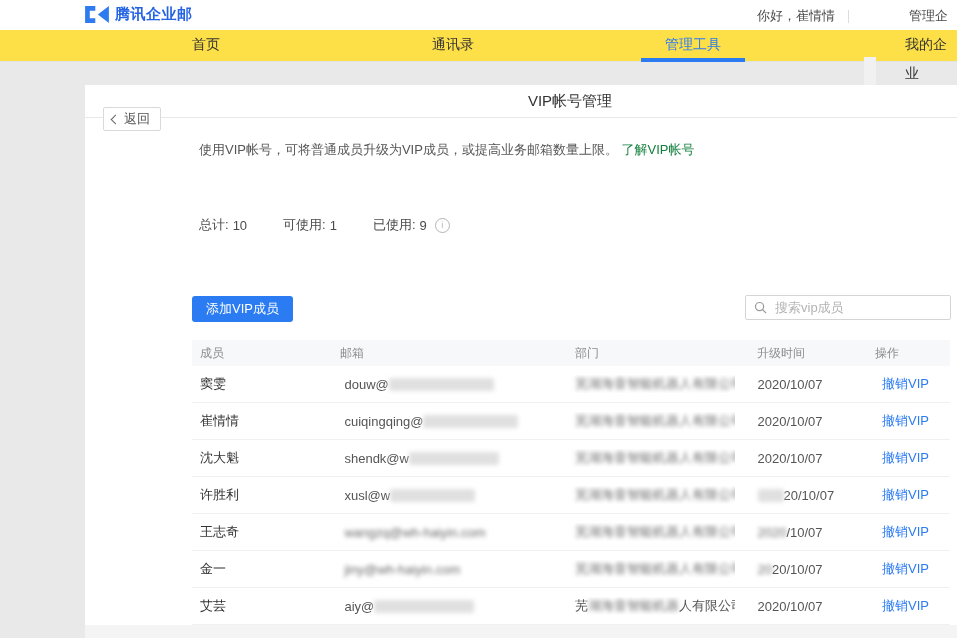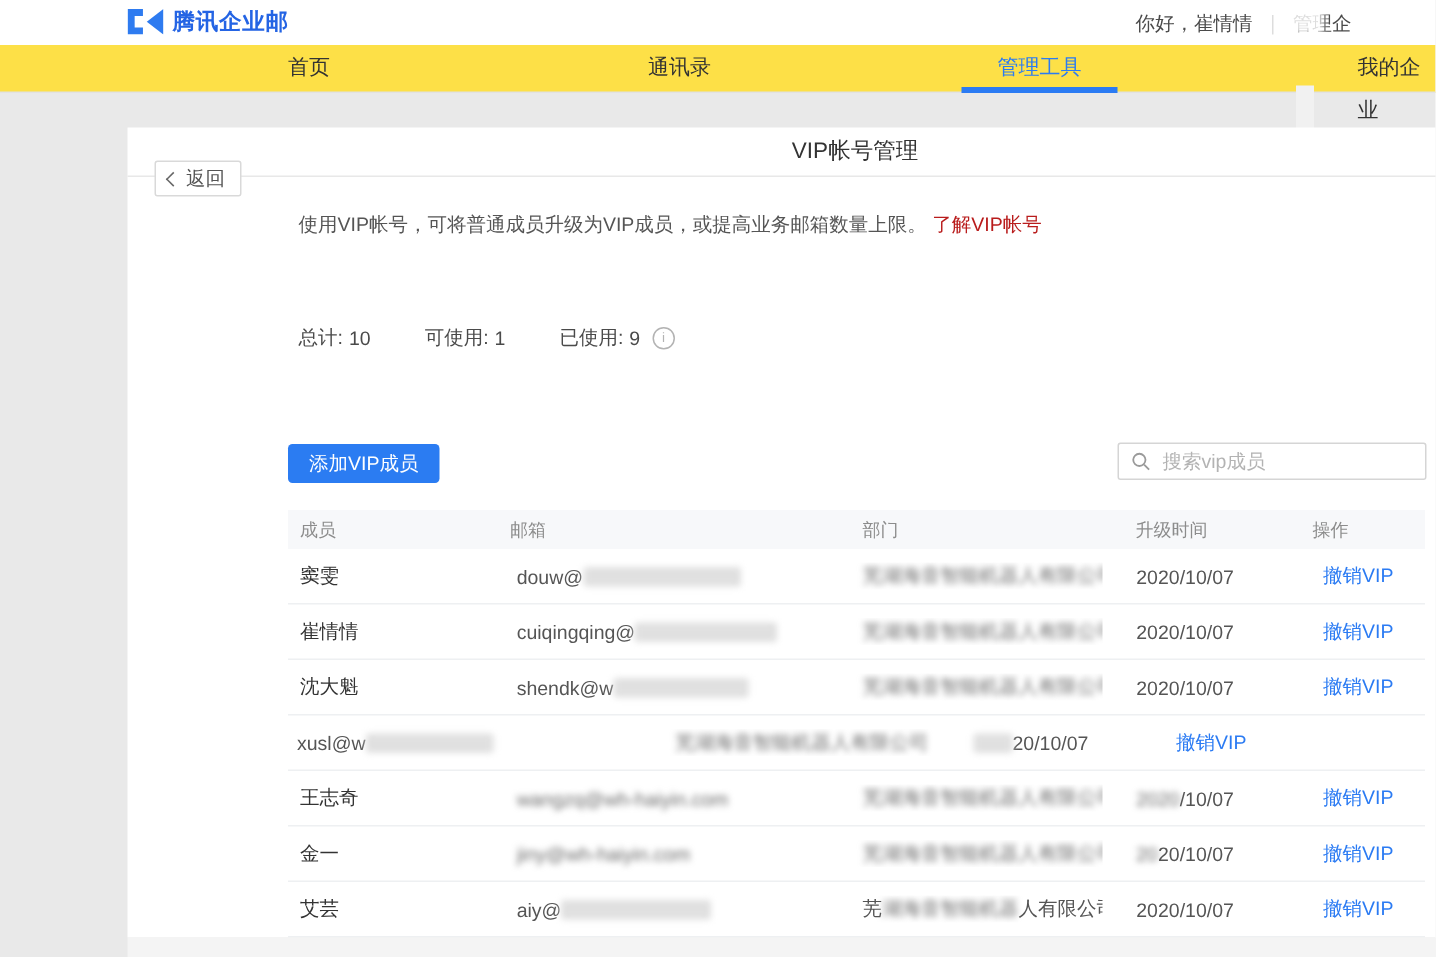--- a/index.html
+++ b/index.html
@@ -25,21 +25,21 @@
   .tab.active{color:#2b7bf3;}
   .tab.active::after{content:'';position:absolute;left:-24px;right:-24px;bottom:-1px;height:4px;background:#2b7bf3;}
   .scroll-thumb{position:absolute;left:864px;top:57px;width:12px;height:46px;background:#f1f1f1;}
   
   .card{position:absolute;left:85px;top:85px;width:970px;height:540px;background:#fff;}
   .card-header{position:relative;height:32px;border-bottom:1px solid #e8e8e8;}
   .back-btn{position:absolute;left:18px;top:22px;height:22px;padding:0 10px 0 8px;border:1px solid #d9d9d9;border-radius:2px;background:#fff;font-size:13px;color:#555;display:flex;align-items:center;gap:5px;cursor:pointer;}
   .chev{display:inline-block;width:6px;height:6px;border-left:1px solid #666;border-bottom:1px solid #666;transform:rotate(45deg);}
   .page-title{position:absolute;left:0;top:0;width:100%;text-align:center;line-height:32px;font-size:15px;color:#333;}
   .desc{position:absolute;left:114px;top:56px;font-size:13px;color:#555;line-height:18px;}
-  .link{color:#b91c1c;text-decoration:none;cursor:pointer;}
+  .link{color:#15803d;text-decoration:none;cursor:pointer;}
   .stats{position:absolute;left:114px;top:131px;display:flex;gap:36px;align-items:center;font-size:13px;color:#4a4a4a;}
   .stat{display:flex;align-items:center;gap:4px;}
   .info-icon{display:inline-block;width:13px;height:13px;border:1px solid #b3b3b3;border-radius:50%;color:#b3b3b3;font-size:9px;line-height:13px;text-align:center;margin-left:4px;font-style:normal;}
   .add-btn{position:absolute;left:107px;top:211px;height:26px;padding:0 14px;background:#2b7cf2;color:#fff;font-size:13px;border:none;border-radius:3px;cursor:pointer;font-family:inherit;}
   .search-box{position:absolute;left:660px;top:210px;width:188px;height:23px;border:1px solid #d5d5d5;border-radius:2px;background:#fff;display:flex;align-items:center;padding:0 8px;gap:6px;}
   .search-box input{border:none;outline:none;font-size:13px;color:#333;width:100%;background:transparent;font-family:inherit;}
   .search-box input::placeholder{color:#b3b3b3;}
   
   .vip-table{position:absolute;left:107px;top:255px;width:758px;}
   .thead{display:flex;align-items:center;height:26px;background:#f7f8fa;font-size:12px;color:#8c8c8c;}
@@ -64,21 +64,21 @@
       <svg width="24" height="17" viewBox="0 0 28 20">
         <polygon points="12,0 0,0 0,20 12,20 12,14.5 5.5,14.5 5.5,5.5 12,5.5" fill="#2e7bf0"></polygon>
         <polygon points="15,10 28,0 28,20" fill="#2e7bf0"></polygon>
       </svg>
     </span>
     <span class="logo-text">腾讯企业邮</span>
   </div>
   <div class="topbar-right">
     <span>你好，崔情情</span>
     <span class="topbar-sep"></span>
-    <span class="link" style="color:#4a4a4a;">管理企</span>
+    <span class="link" style="color:#4a4a4a;margin-left:47px;">管理企</span>
   </div>
   <span class="smudge"></span>
 </div>
 
 <div class="navbar">
   <div id="nav-tabs">
       <div class="tab">首页</div>
       <div class="tab">通讯录</div>
       <div class="tab active">管理工具</div>
       <div class="tab">我的企业</div>
@@ -152,20 +152,21 @@
           <span class="c4"><a class="action">撤销VIP</a></span>
         </div>
         <div class="trow">
           <span class="c0">沈大魁</span>
           <span class="c1"><span>shendk@w</span><span class="redact" style="width: 90px;"></span></span>
           <span class="c2"><span class="blurtext">芜湖海音智能机器人有限公司</span></span>
           <span class="c3"><span>2020/10/07</span></span>
           <span class="c4"><a class="action">撤销VIP</a></span>
         </div>
         <div class="trow">
+          <span class="c0">许胜利</span>
           <span class="c1"><span>xusl@w</span><span class="redact" style="width: 85px;"></span></span>
           <span class="c2"><span class="blurtext">芜湖海音智能机器人有限公司</span></span>
           <span class="c3"><span class="redact" style="width: 26px;"></span><span>20/10/07</span></span>
           <span class="c4"><a class="action">撤销VIP</a></span>
         </div>
         <div class="trow">
           <span class="c0">王志奇</span>
           <span class="c1"><span class="blurtext">wangzq@wh-haiyin.com</span></span>
           <span class="c2"><span class="blurtext">芜湖海音智能机器人有限公司</span></span>
           <span class="c3"><span class="blurtext">2020</span><span>/10/07</span></span>

